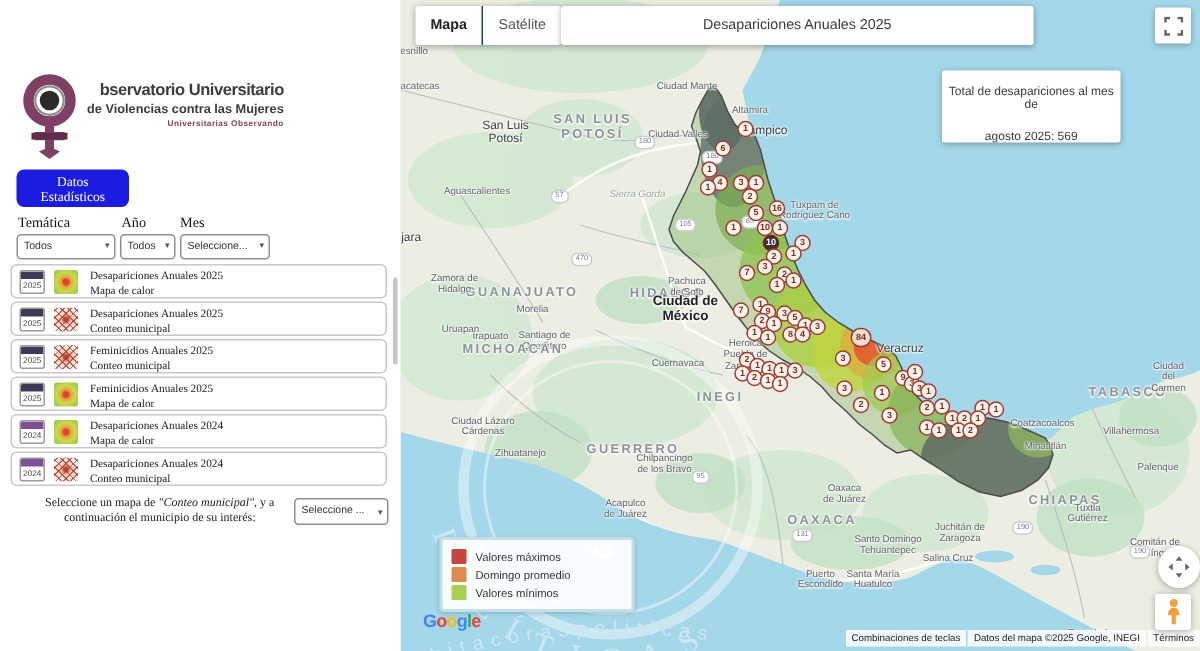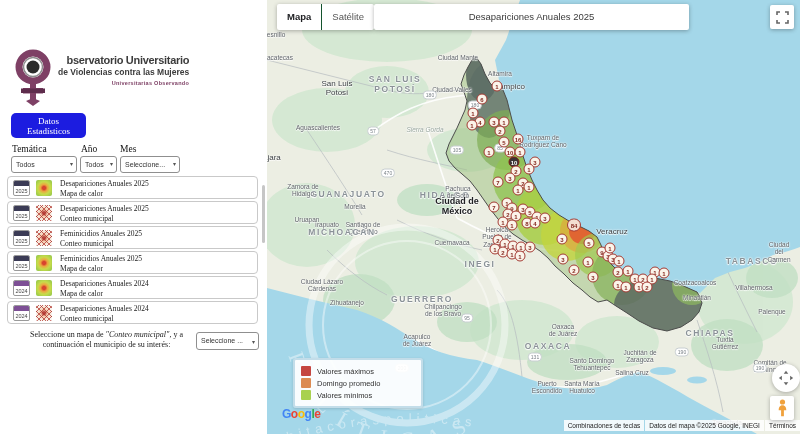--- a/index.html
+++ b/index.html
@@ -369,21 +369,21 @@
 Domínguez</div>
         <div class="lbl city-sm" style="left: 460px; top: 423px;">Tapachula</div>
         <div class="lbl state" style="left: 485px; top: 262px; text-align: center;">TABASCO</div>
         <div class="lbl city-sm" style="left: 487px; top: 288px;">Villahermosa</div>
         <div class="lbl city-sm" style="left: 512px; top: 252px;">Ciudad del
 Carmen</div>
         <div class="lbl city-sm" style="left: 428px; top: 283px;">Coatzacoalcos</div>
         <div class="lbl city-sm" style="left: 430px; top: 298px;">Minatitlán</div>
         <div class="lbl city-sm" style="left: 276px; top: 141px;">Tuxpam de
 Rodríguez Cano</div>
-        <div class="lbl city-md" style="left: 345px; top: 232px;">Veracruz</div>
+        <div class="lbl city-md" style="left: 333px; top: 232px;">Veracruz</div>
         <div class="shield" style="left: 106px; top: 131px;">57</div>
         <div class="shield" style="left: 163px; top: 95px;">180</div>
         <div class="shield" style="left: 233px; top: 148px;">85</div>
         <div class="shield" style="left: 190px; top: 150px;">105</div>
         <div class="shield" style="left: 121px; top: 173px;">470</div>
         <div class="shield" style="left: 208px; top: 105px;">180</div>
         <div class="shield" style="left: 200px; top: 318px;">95</div>
         <div class="shield" style="left: 268px; top: 357px;">131</div>
         <div class="shield" style="left: 415px; top: 352px;">190</div>
         <div class="shield" style="left: 493px; top: 368px;">190</div>
@@ -462,20 +462,24 @@
     <div class="gm-ctl maptype">
       <div class="cell" style="font-weight:bold">Mapa</div>
       <div class="cell inactive">Satélite</div>
     </div>
     <div class="gm-ctl map-titlebar">Desapariciones Anuales 2025</div>
     <div class="gm-ctl fullscreen">
       <svg width="13" height="13" viewBox="0 0 13 13">
         <path d="M1,4 V1 H4 M9,1 H12 V4 M12,9 V12 H9 M4,12 H1 V9" fill="none" stroke="#666" stroke-width="1.6"></path>
       </svg>
     </div>
+    <div class="gm-ctl totalbox">
+      <div>Total de desapariciones al mes de</div>
+      <div class="l2">agosto 2025: 569</div>
+    </div>
 
     <div class="legend" id="legend">
         <div class="lrow">
           <div class="sw" style="background: rgb(197, 70, 64);"></div>
           <div class="lt">Valores máximos</div>
         </div>
         <div class="lrow">
           <div class="sw" style="background: rgb(220, 139, 82);"></div>
           <div class="lt">Domingo promedio</div>
         </div>

